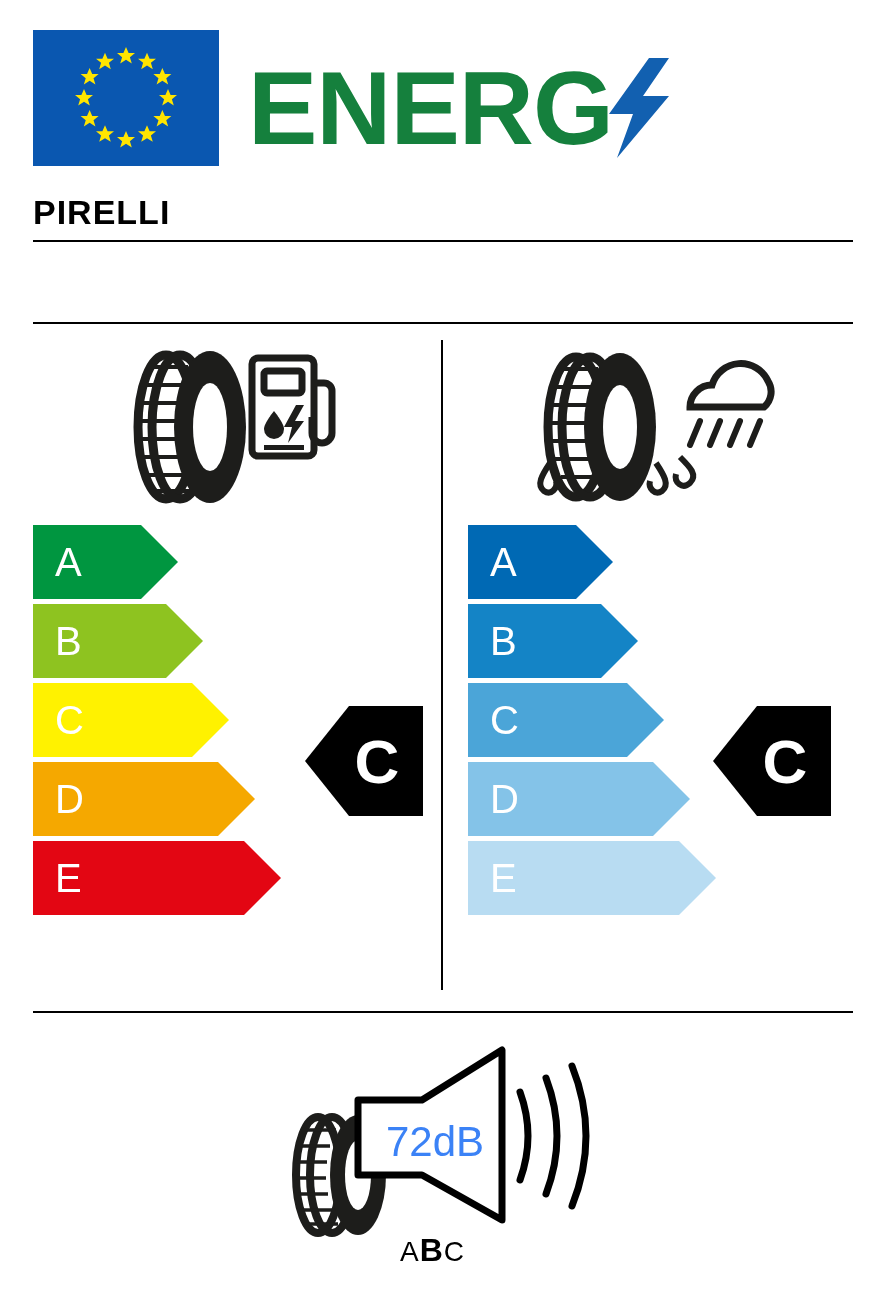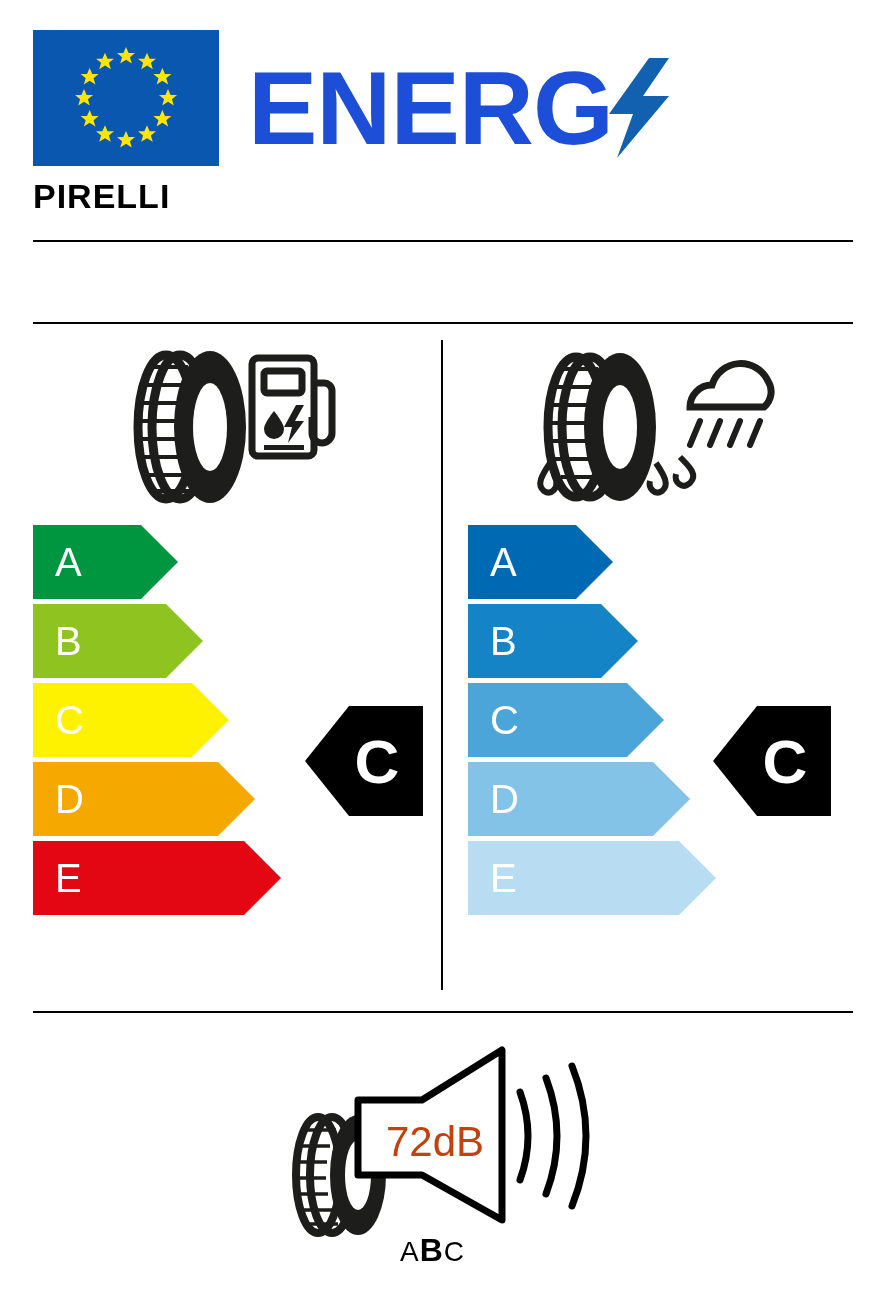--- a/index.html
+++ b/index.html
@@ -40,35 +40,35 @@
     left: 215px;
     top: 28px;
     height: 100px;
   }
   .energ-text {
     font-family: "Liberation Sans", sans-serif;
     font-weight: bold;
     font-size: 104px;
     line-height: 100px;
     letter-spacing: -1px;
-    color: #1d4ed8;
+    color: #15803d;
     display: inline-block;
     vertical-align: top;
   }
   .energ-bolt {
     display: inline-block;
     vertical-align: top;
     margin-left: -6px;
   }
 
   
   .brand {
     position: absolute;
     left: 33px;
-    top: 177px;
+    top: 193px;
     font-size: 34px;
     font-weight: bold;
     letter-spacing: 1px;
   }
   .rule {
     position: absolute;
     background: #000;
     height: 2px;
   }
   .rule-1 { left: 33px; top: 240px; width: 820px; }
@@ -159,21 +159,21 @@
     height: 230px;
   }
   .noise-db {
     position: absolute;
     left: 80px;
     top: 78px;
     width: 150px;
     text-align: center;
     font-size: 42px;
     font-family: "Liberation Sans", sans-serif;
-    color: #c2410c;
+    color: #3b82f6;
   }
   .noise-class {
     position: absolute;
     left: 120px;
     top: 192px;
     width: 120px;
     font-size: 28px;
     letter-spacing: 1px;
   }
   .noise-class b {

